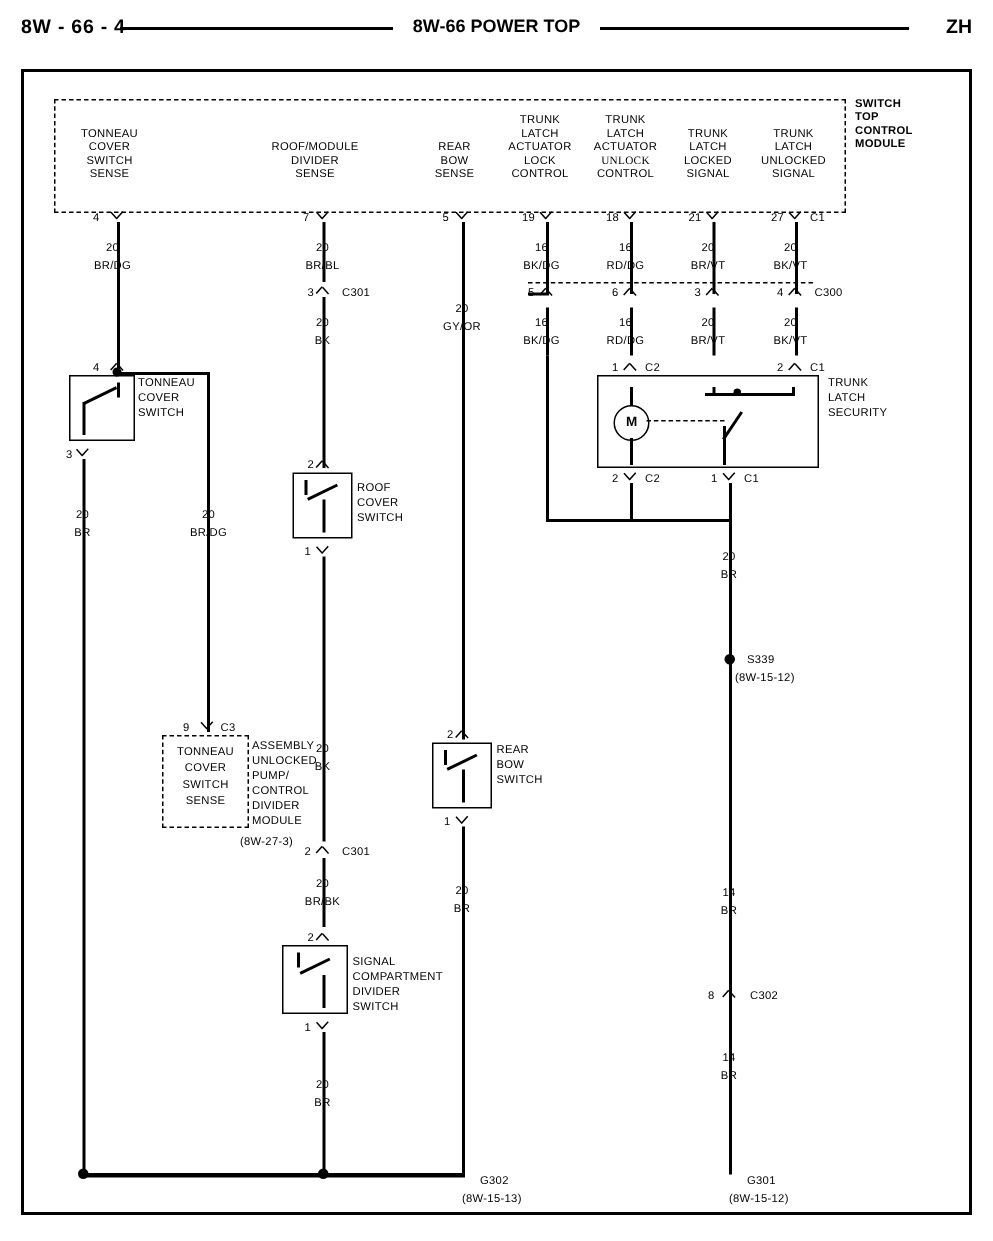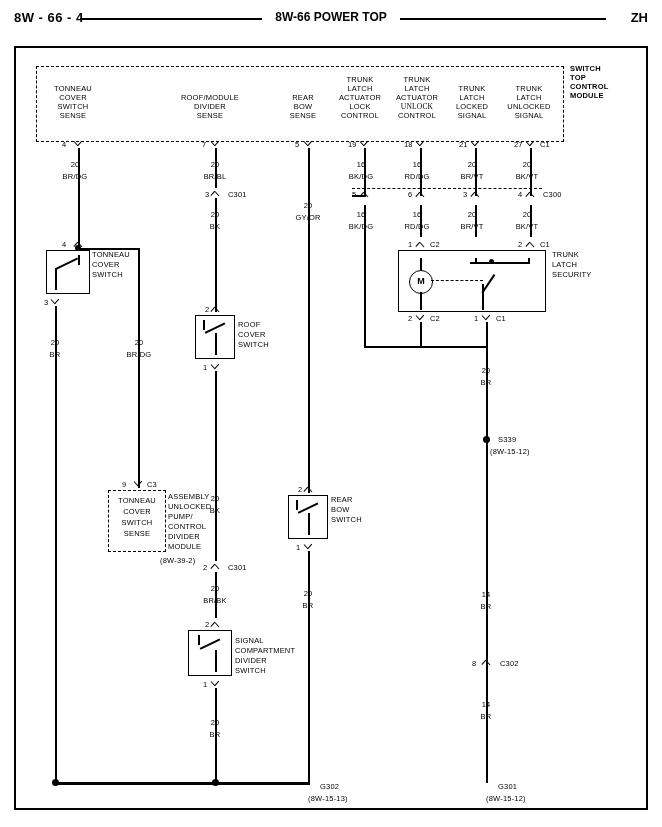--- a/index.html
+++ b/index.html
@@ -209,21 +209,21 @@
   <div class="t tc" style="left:110px;top:507px;width:54px;">COVER</div>
   <div class="t tc" style="left:110px;top:518px;width:54px;">SWITCH</div>
   <div class="t tc" style="left:110px;top:529px;width:54px;">SENSE</div>
 
   <div class="t" style="left:168px;top:492px;">ASSEMBLY</div>
   <div class="t" style="left:168px;top:502px;">UNLOCKED</div>
   <div class="t" style="left:168px;top:512px;">PUMP/</div>
   <div class="t" style="left:168px;top:522px;">CONTROL</div>
   <div class="t" style="left:168px;top:532px;">DIVIDER</div>
   <div class="t" style="left:168px;top:542px;">MODULE</div>
-  <div class="t" style="left:160px;top:556px;">(8W-39-2)</div>
+  <div class="t" style="left:160px;top:556px;">(8W-27-3)</div>
 
   <div class="t" style="left:205px;top:305px;">2</div>
   <div class="pin dn" style="left:211px;top:305px;"></div>
   <div class="box" style="left:195px;top:315px;width:40px;height:44px;"></div>
   <div class="ln v" style="left:203px;top:320px;height:10px;"></div>
   <div class="lever" style="left:205px;top:332px;width:22px;transform:rotate(-26deg);"></div>
   <div class="ln v" style="left:215px;top:333px;height:22px;"></div>
   <div class="t" style="left:238px;top:320px;">ROOF</div>
   <div class="t" style="left:238px;top:330px;">COVER</div>
   <div class="t" style="left:238px;top:340px;">SWITCH</div>

